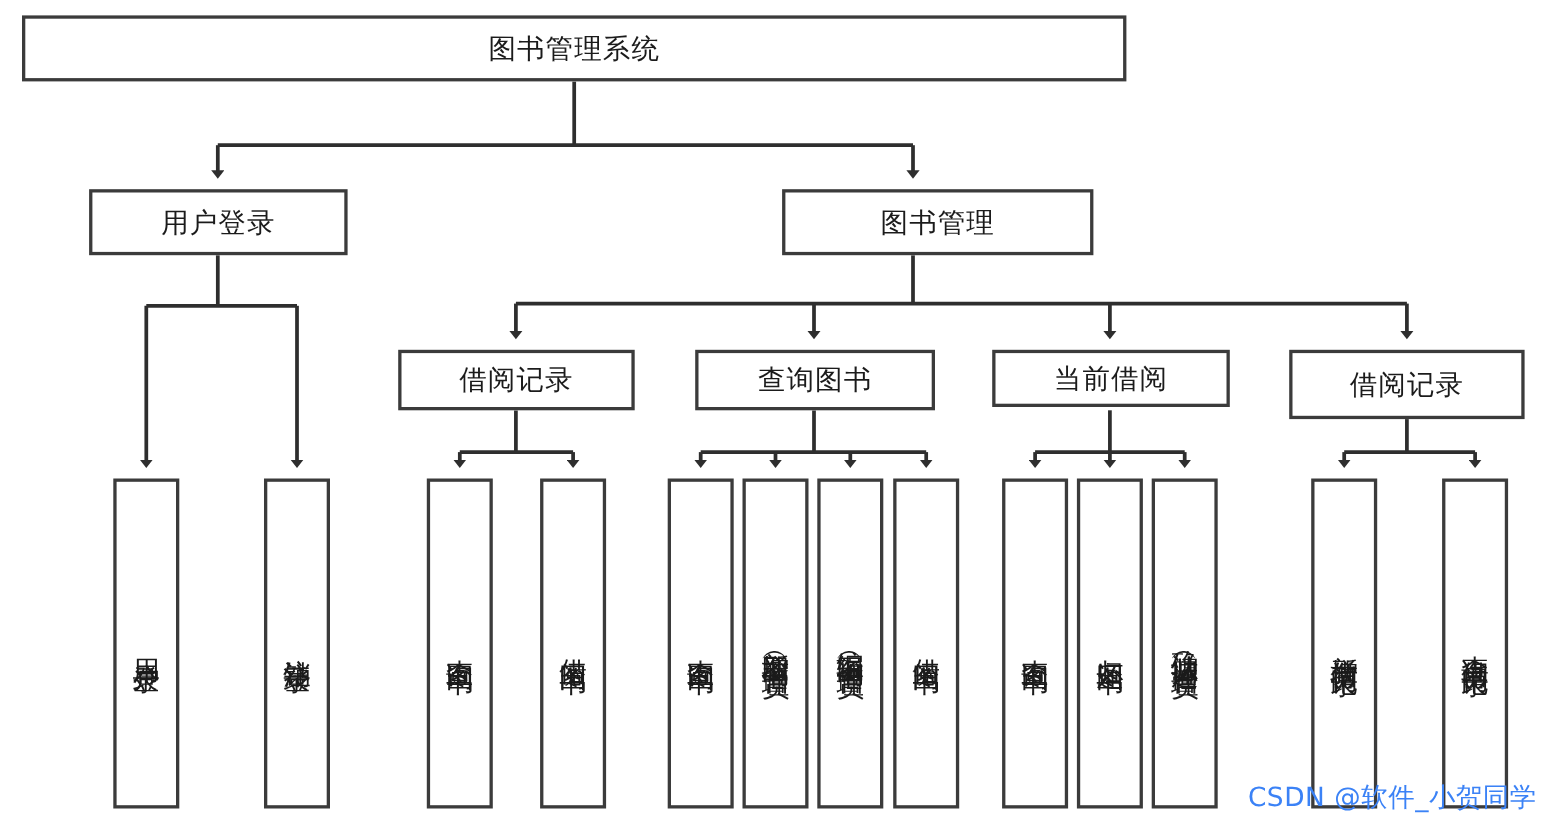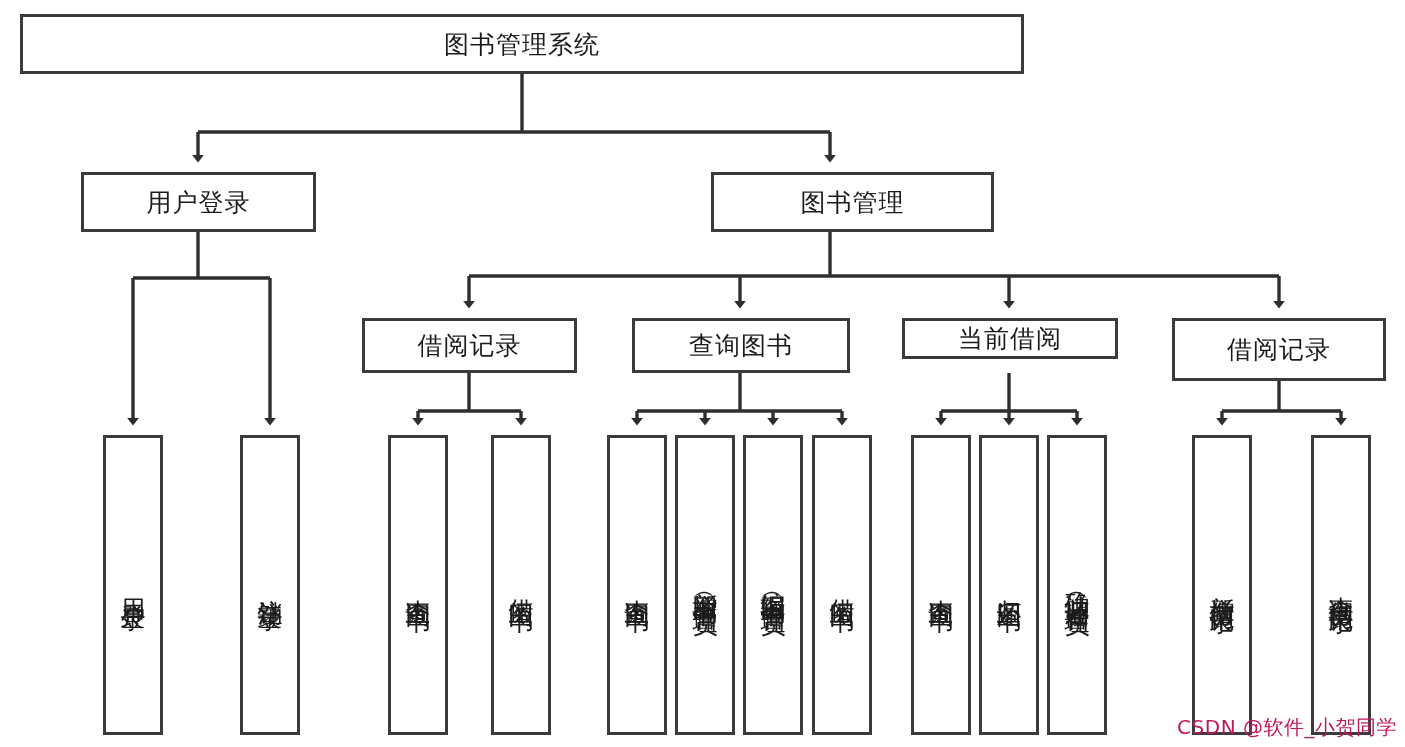--- a/index.html
+++ b/index.html
@@ -7,21 +7,21 @@
        font-family:"DejaVu Sans","Liberation Sans",sans-serif;}
   #stage{position:relative;width:1405px;height:747px;background:#fff;}
   svg#wires{position:absolute;left:0;top:0;width:1405px;height:747px;}
   .node{position:absolute;box-sizing:border-box;background:#ffffff;
         border:3px solid #3b3b3b;display:flex;align-items:center;
         justify-content:center;color:#1b1b1b;text-align:right;}
   .node.h{font-size:25px;letter-spacing:1px;}
   .node.v{font-size:25px;line-height:1.08;}
   .vtext{writing-mode:vertical-rl;text-orientation:upright;
          letter-spacing:3px;white-space:nowrap;display:block;}
-  .wm{position:absolute;right:8px;bottom:6px;font-size:20px;color:#be185d;
+  .wm{position:absolute;right:8px;bottom:6px;font-size:24px;color:#3b82f6;
       letter-spacing:.5px;pointer-events:none;}
 </style>
 </head>
 <body>
 
 <div id="stage">
 
   <svg id="wires" viewBox="0 0 1405 747" preserveAspectRatio="none">
     <defs>
       <marker id="ah" markerWidth="10" markerHeight="12" refX="3.2" refY="6" orient="auto" markerUnits="userSpaceOnUse">
@@ -82,21 +82,21 @@
   <div class="node h" style="left:711px;top:172px;width:283px;height:60px;">
     <span>图书管理</span>
   </div>
 
   <div class="node h" style="left:362px;top:318px;width:215px;height:55px;">
     <span>借阅记录</span>
   </div>
   <div class="node h" style="left:632px;top:318px;width:218px;height:55px;">
     <span>查询图书</span>
   </div>
-  <div class="node h" style="left:902px;top:318px;width:216px;height:41px;">
+  <div class="node h" style="left:902px;top:318px;width:216px;height:52px;">
     <span>当前借阅</span>
   </div>
   <div class="node h" style="left:1172px;top:318px;width:214px;height:63px;">
     <span>借阅记录</span>
   </div>
 
   <div class="node v" style="left:103px;top:435px;width:60px;height:300px;">
     <span class="vtext">用户登录</span>
   </div>
   <div class="node v" style="left:240px;top:435px;width:60px;height:300px;">

